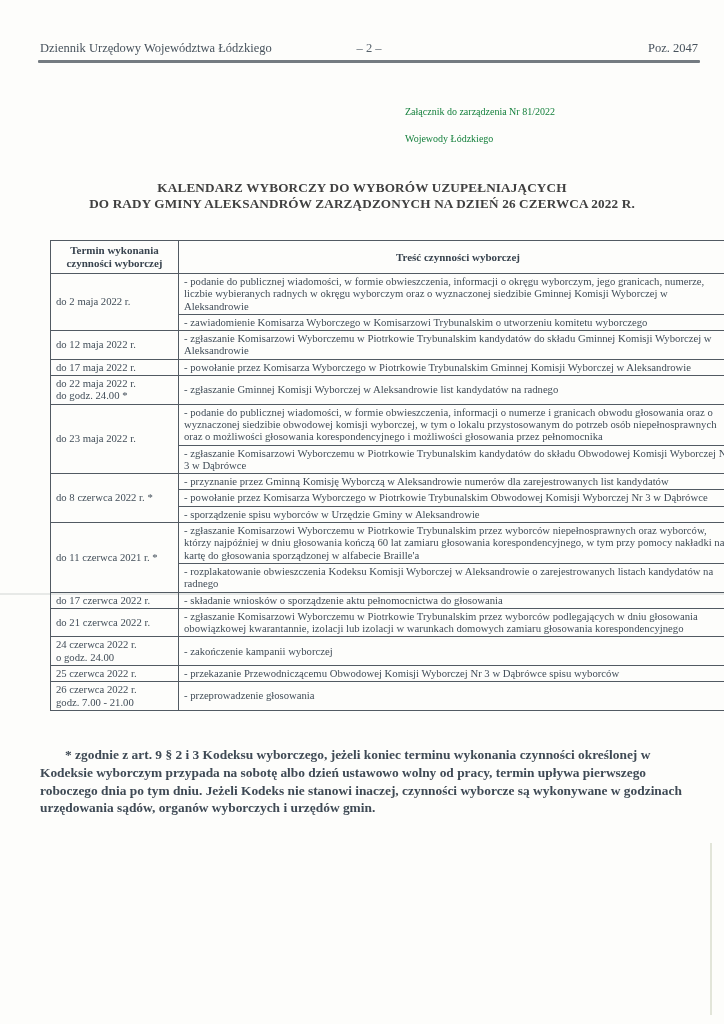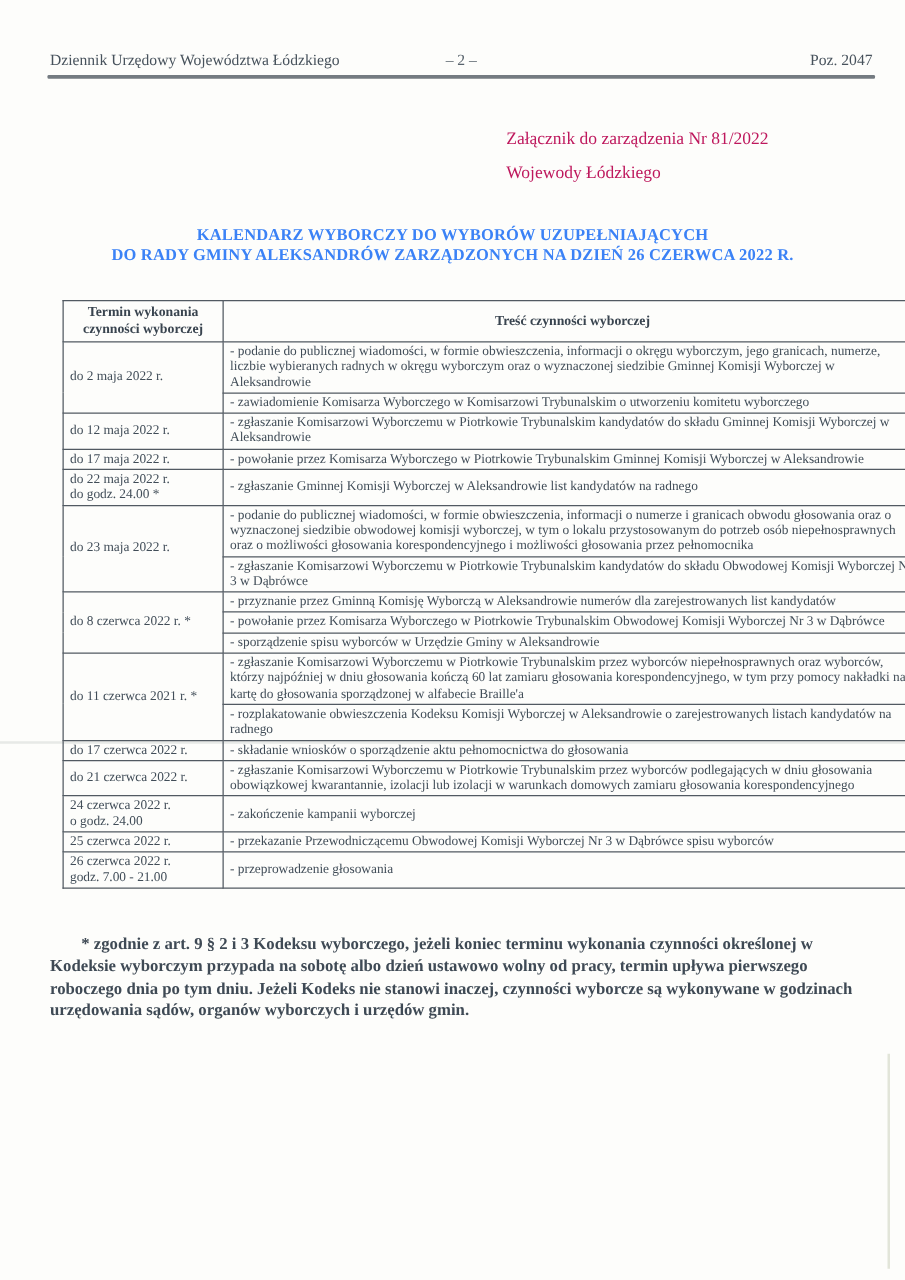--- a/index.html
+++ b/index.html
@@ -18,27 +18,27 @@
     font-size:12.5px;color:#47525c;
   }
   .doc-header .center{position:absolute;left:0;right:0;text-align:center;color:#58636c;}
   .header-rule{
     position:absolute;left:38px;top:60px;width:662px;height:2.5px;
     background:#747b81;border-radius:1px;
   }
   
   .annex{
     position:absolute;left:405px;top:99px;
-    font-size:14px;color:#be185d;line-height:26.5px;
+    font-size:10px;color:#15803d;line-height:26.5px;
   }
   
   .title{
     position:absolute;left:0;top:180px;width:724px;
     text-align:center;font-weight:bold;
-    font-size:13.2px;line-height:15.5px;color:#3b82f6;
+    font-size:13.2px;line-height:15.5px;color:#404040;
     letter-spacing:.15px;
   }
   
   table.calendar{
     position:absolute;left:50px;top:240px;width:688px;
     border-collapse:collapse;table-layout:fixed;
     background:transparent;z-index:2;
   }
   table.calendar th, table.calendar td{
     border:1px solid #525a62;

